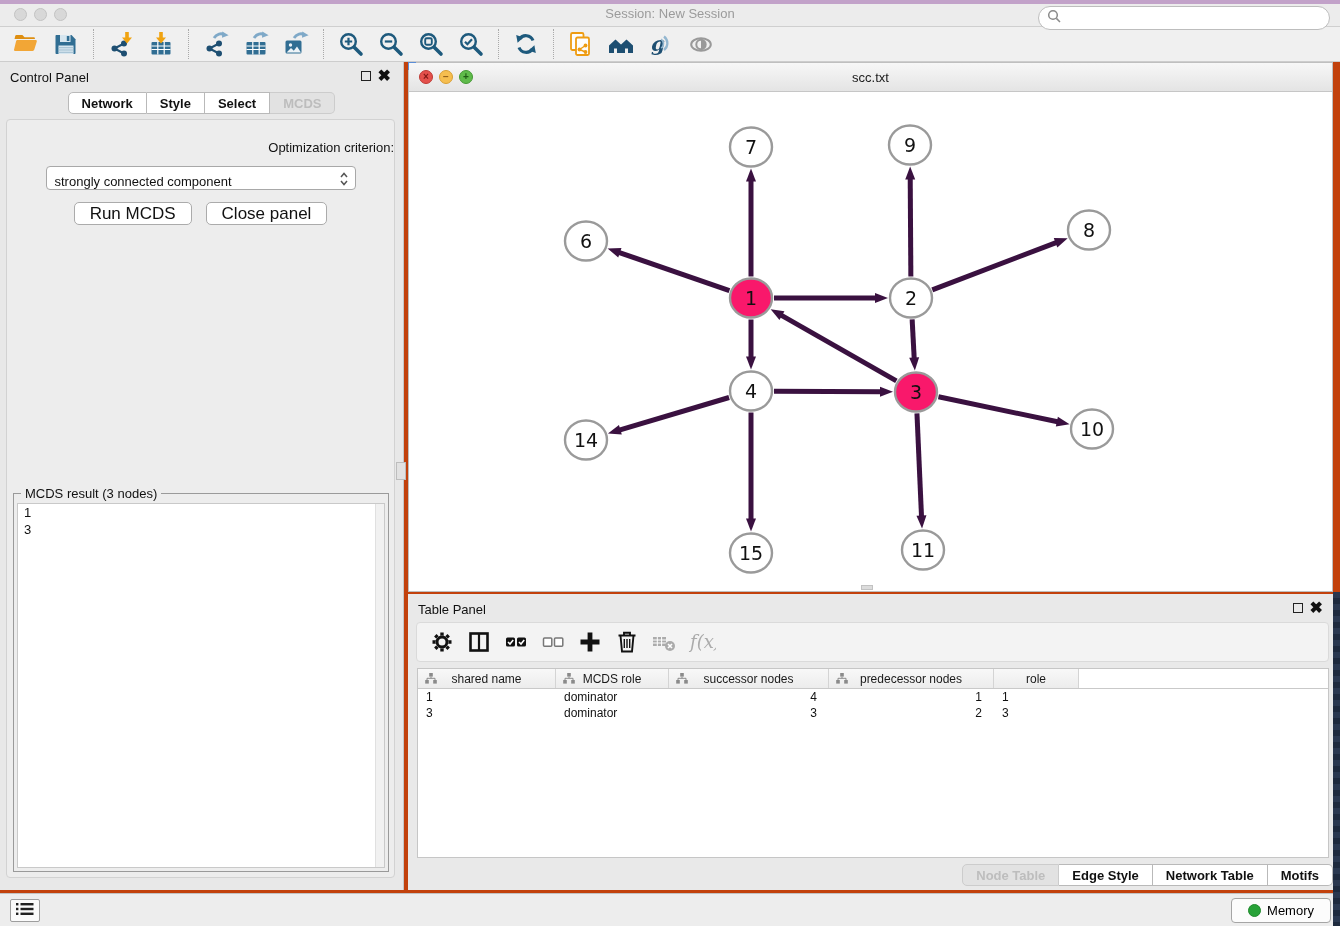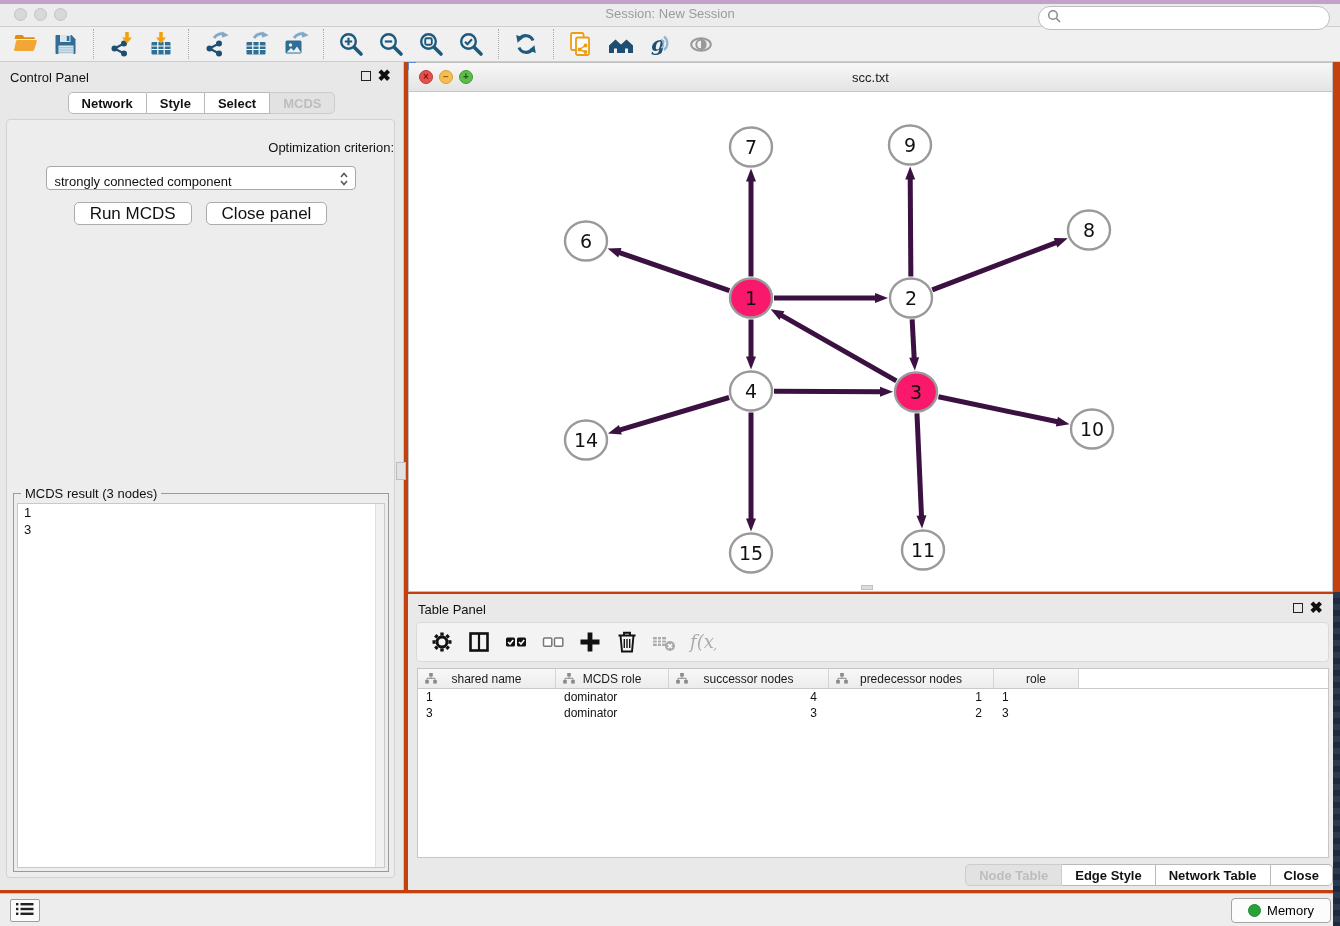--- a/index.html
+++ b/index.html
@@ -506,21 +506,21 @@
             <div class="tcell" style="width: 160px; text-align: right; padding: 1px 12px 0px 0px;">3</div>
             <div class="tcell" style="width: 165px; text-align: right; padding: 1px 12px 0px 0px;">2</div>
             <div class="tcell" style="width: 85px; text-align: left; padding: 1px 0px 0px 8px;">3</div>
           </div>
         </div>
     </div>
     <div class="tabrow" id="tp-tabs">
         <button class="tabbtn sel">Node Table</button>
         <button class="tabbtn">Edge Style</button>
         <button class="tabbtn">Network Table</button>
-        <button class="tabbtn">Close</button>
+        <button class="tabbtn">Motifs</button>
       </div>
   </div>
 
   <div id="status-bar">
     <button id="panels-btn">
       <span>
         <svg width="18" height="14" viewBox="0 0 18 14">
             <g fill="#222">
               <rect x="0" y="1" width="2.4" height="2.4"></rect>
               <rect x="4.5" y="1" width="13" height="2.4"></rect>

